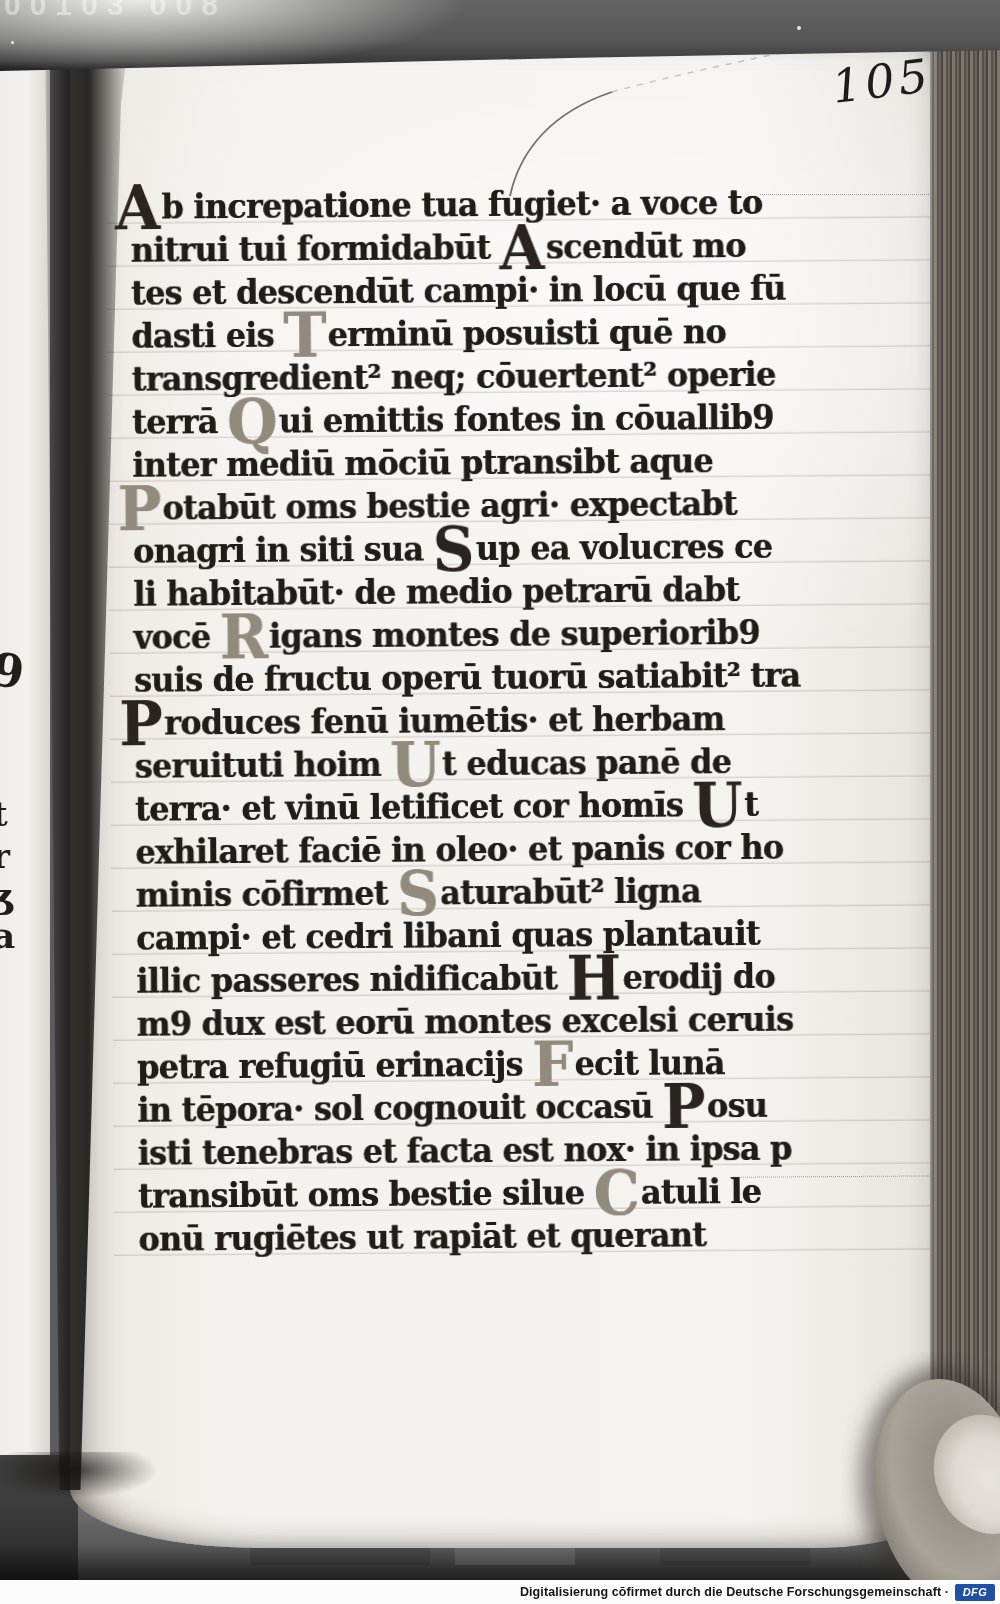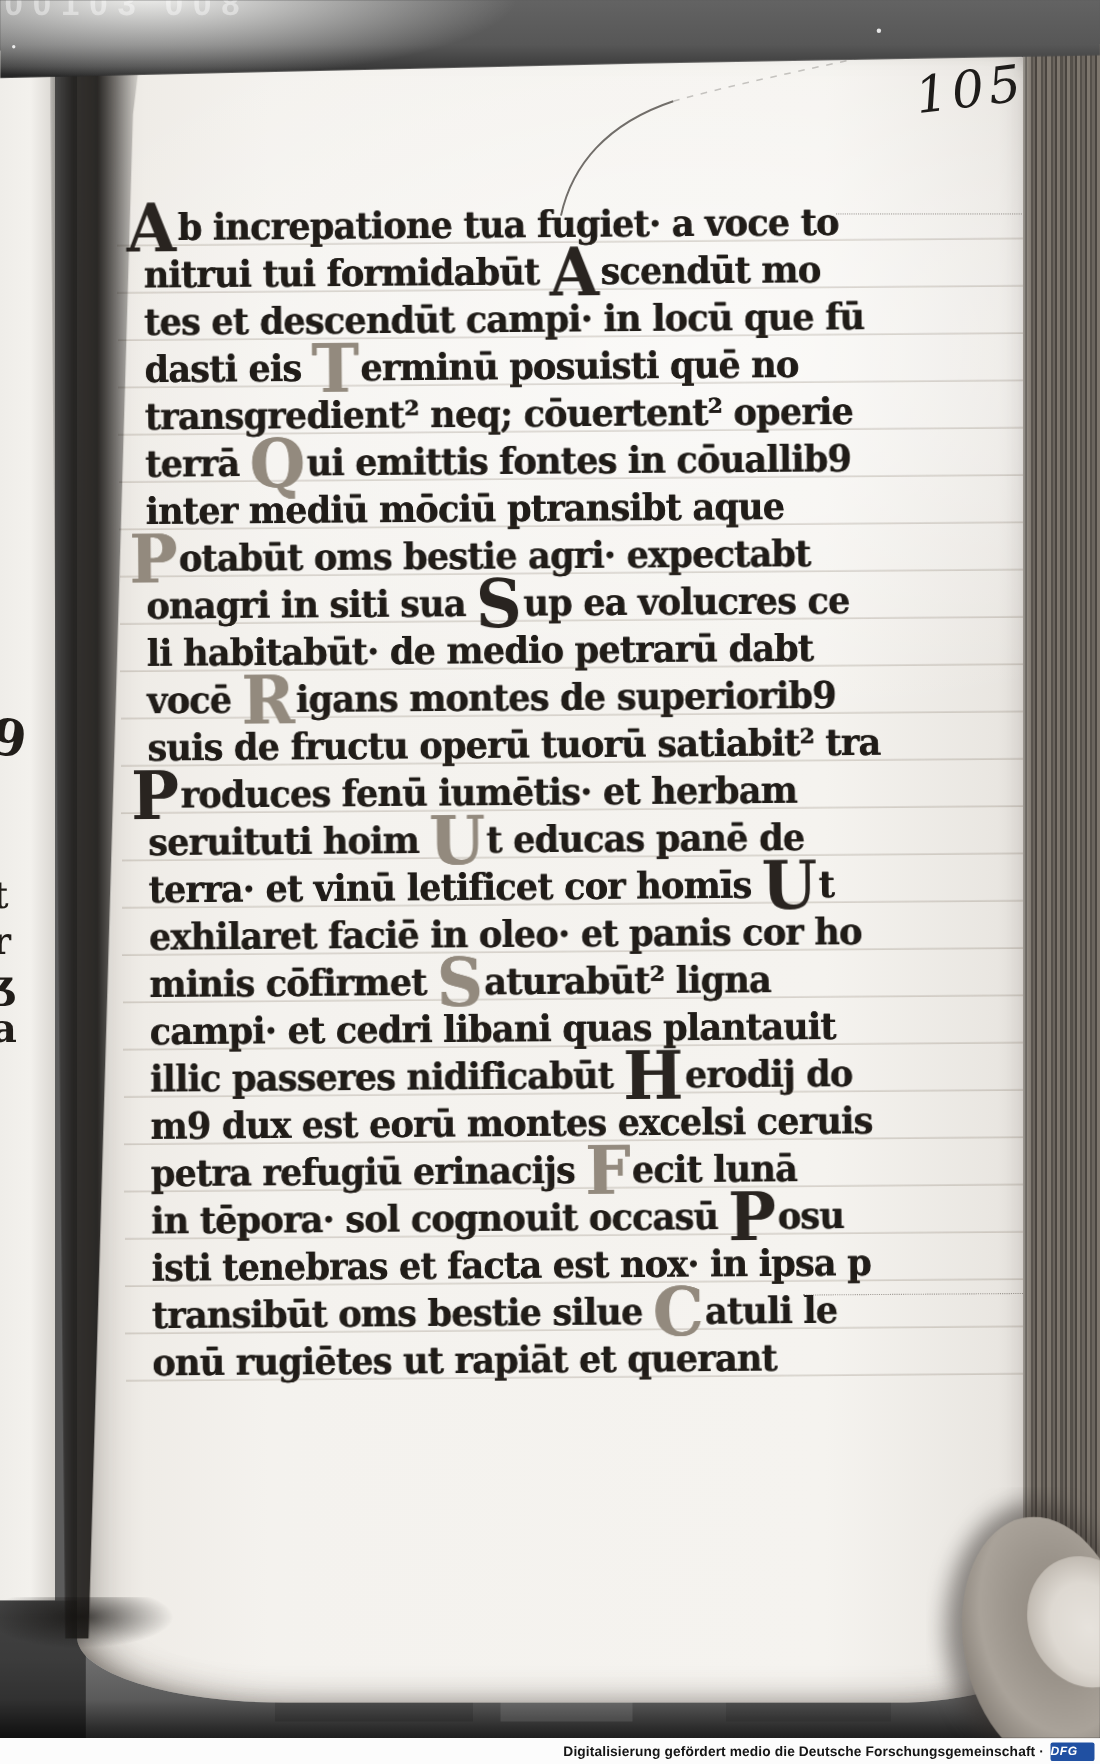--- a/index.html
+++ b/index.html
@@ -85,21 +85,21 @@
     background:radial-gradient(ellipse at 58% 42%,#8f877e 0%,#9b948b 30%,#aaa39a 55%,#7e776f 82%,#6a645d 100%);}
   .thumb-nail{position:absolute;left:62px;top:42px;width:104px;height:122px;border-radius:50%;
     transform:rotate(-14deg);
     background:radial-gradient(ellipse at 50% 55%,#e7e3dd 0%,#ded9d2 45%,#b8b1a8 80%,rgba(184,177,168,0) 100%);}
   
   .footer{position:absolute;left:0;bottom:0;width:1000px;height:24px;z-index:10;background:#fcfcfc;
     display:flex;align-items:center;justify-content:flex-end;gap:6px;padding-right:5px;box-sizing:border-box;
     font-family:"Liberation Sans",sans-serif;}
   .credit{font-size:12.5px;font-weight:700;color:#151515;letter-spacing:.1px;}
   .dfg-logo{width:40px;height:17px;border-radius:2px;background:#2050a2;display:flex;
-    align-items:center;justify-content:flex-start;flex:0 0 auto;}
+    align-items:center;justify-content:center;flex:0 0 auto;}
   .dfg-logo span{color:#ffffff;font-size:11px;font-weight:700;font-style:italic;letter-spacing:.5px;
     font-family:"Liberation Sans",sans-serif;}
 </style>
 </head>
 <body>
 
 <div class="backdrop"></div>
 
 <div class="table-area">
   <div class="dark-corner"></div>
@@ -170,17 +170,17 @@
 </div>
 
 <div class="thumb-wrap">
   <div class="thumb-halo"></div>
   <div class="thumb-skin">
     <div class="thumb-nail"></div>
   </div>
 </div>
 
 <div class="footer">
-  <span class="credit">Digitalisierung gefördert medio die Deutsche Forschungsgemeinschaft ·</span>
+  <span class="credit">Digitalisierung cōfirmet durch die Deutsche Forschungsgemeinschaft ·</span>
   <span class="dfg-logo" style="background: rgb(32, 80, 162);">
     <span>DFG</span>
   </span>
 </div>
 
 </body></html>

